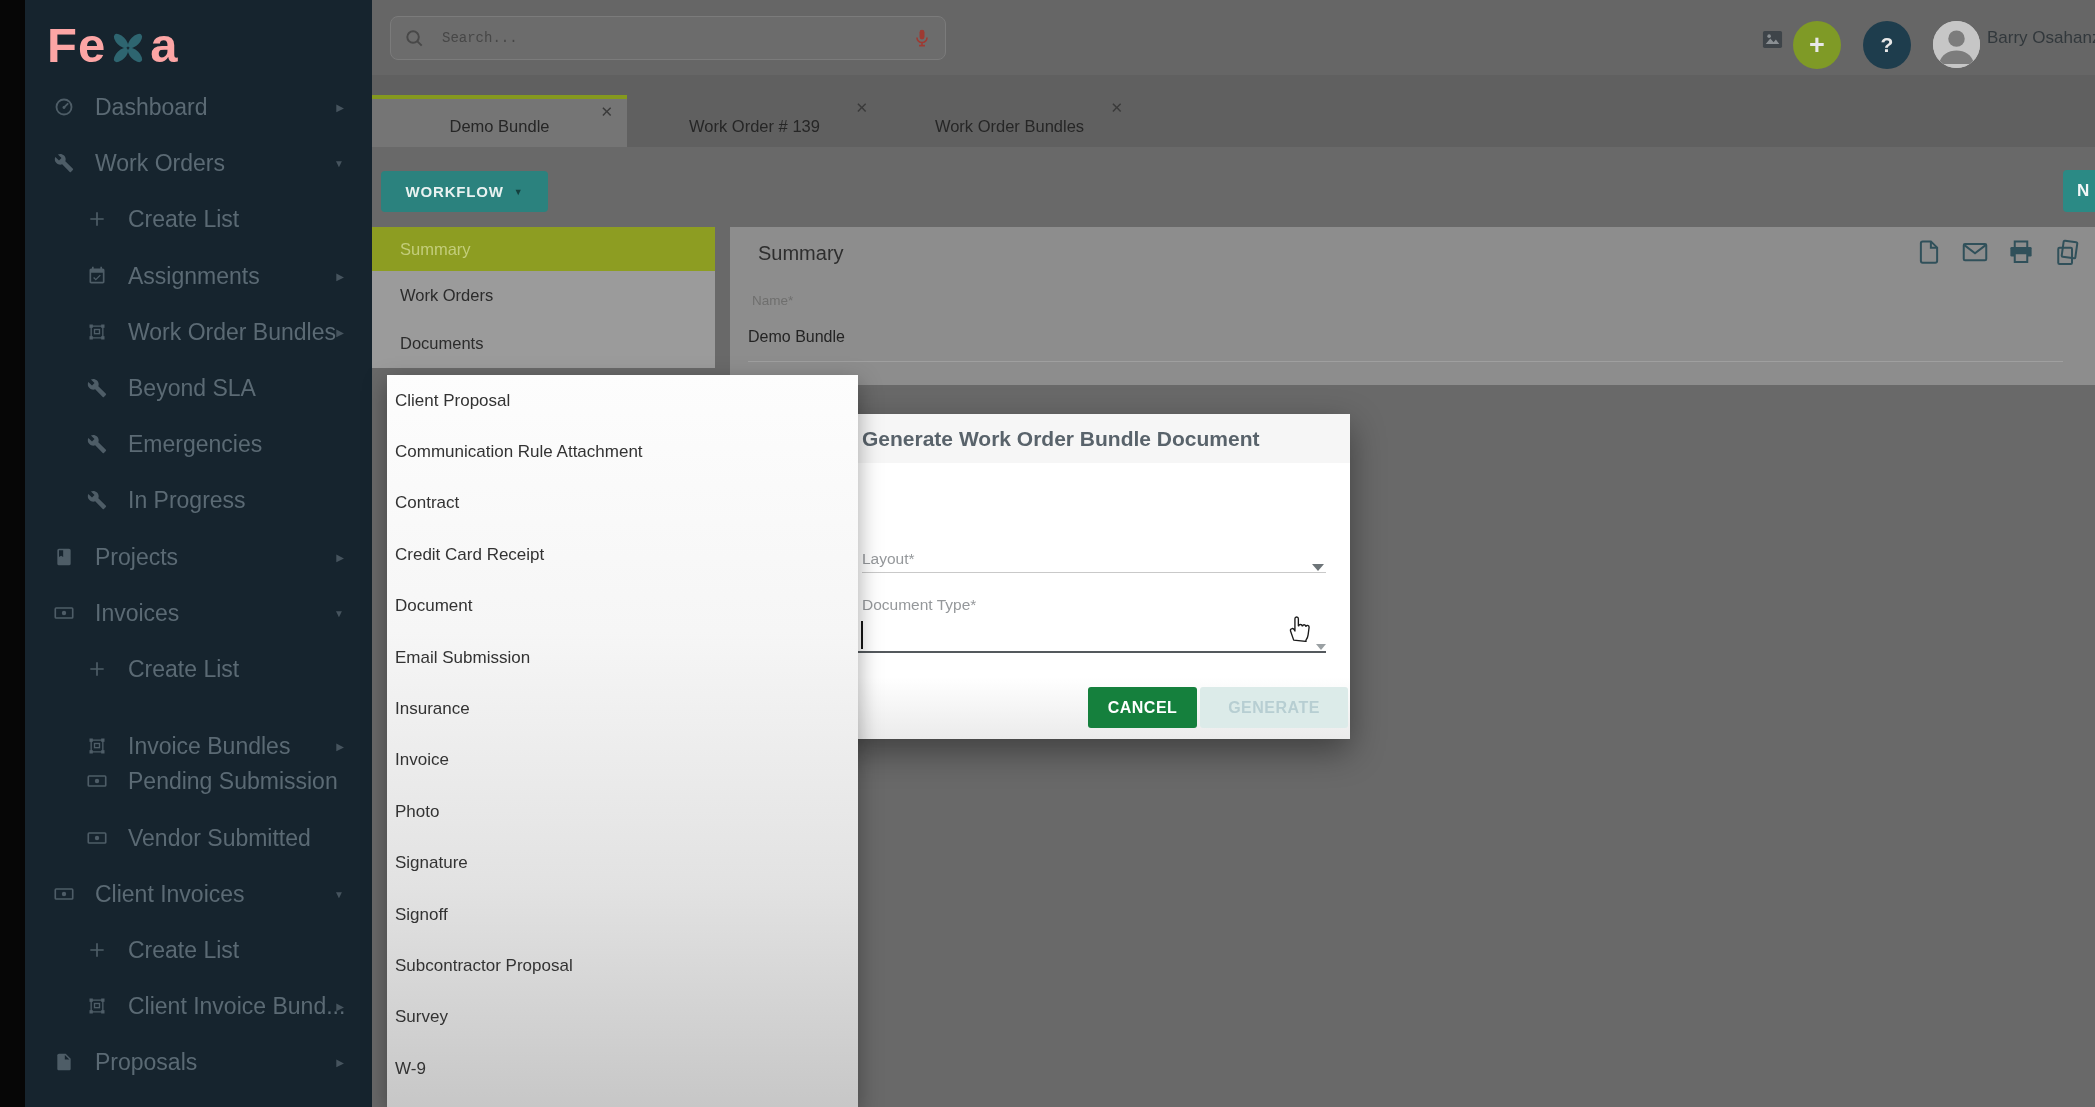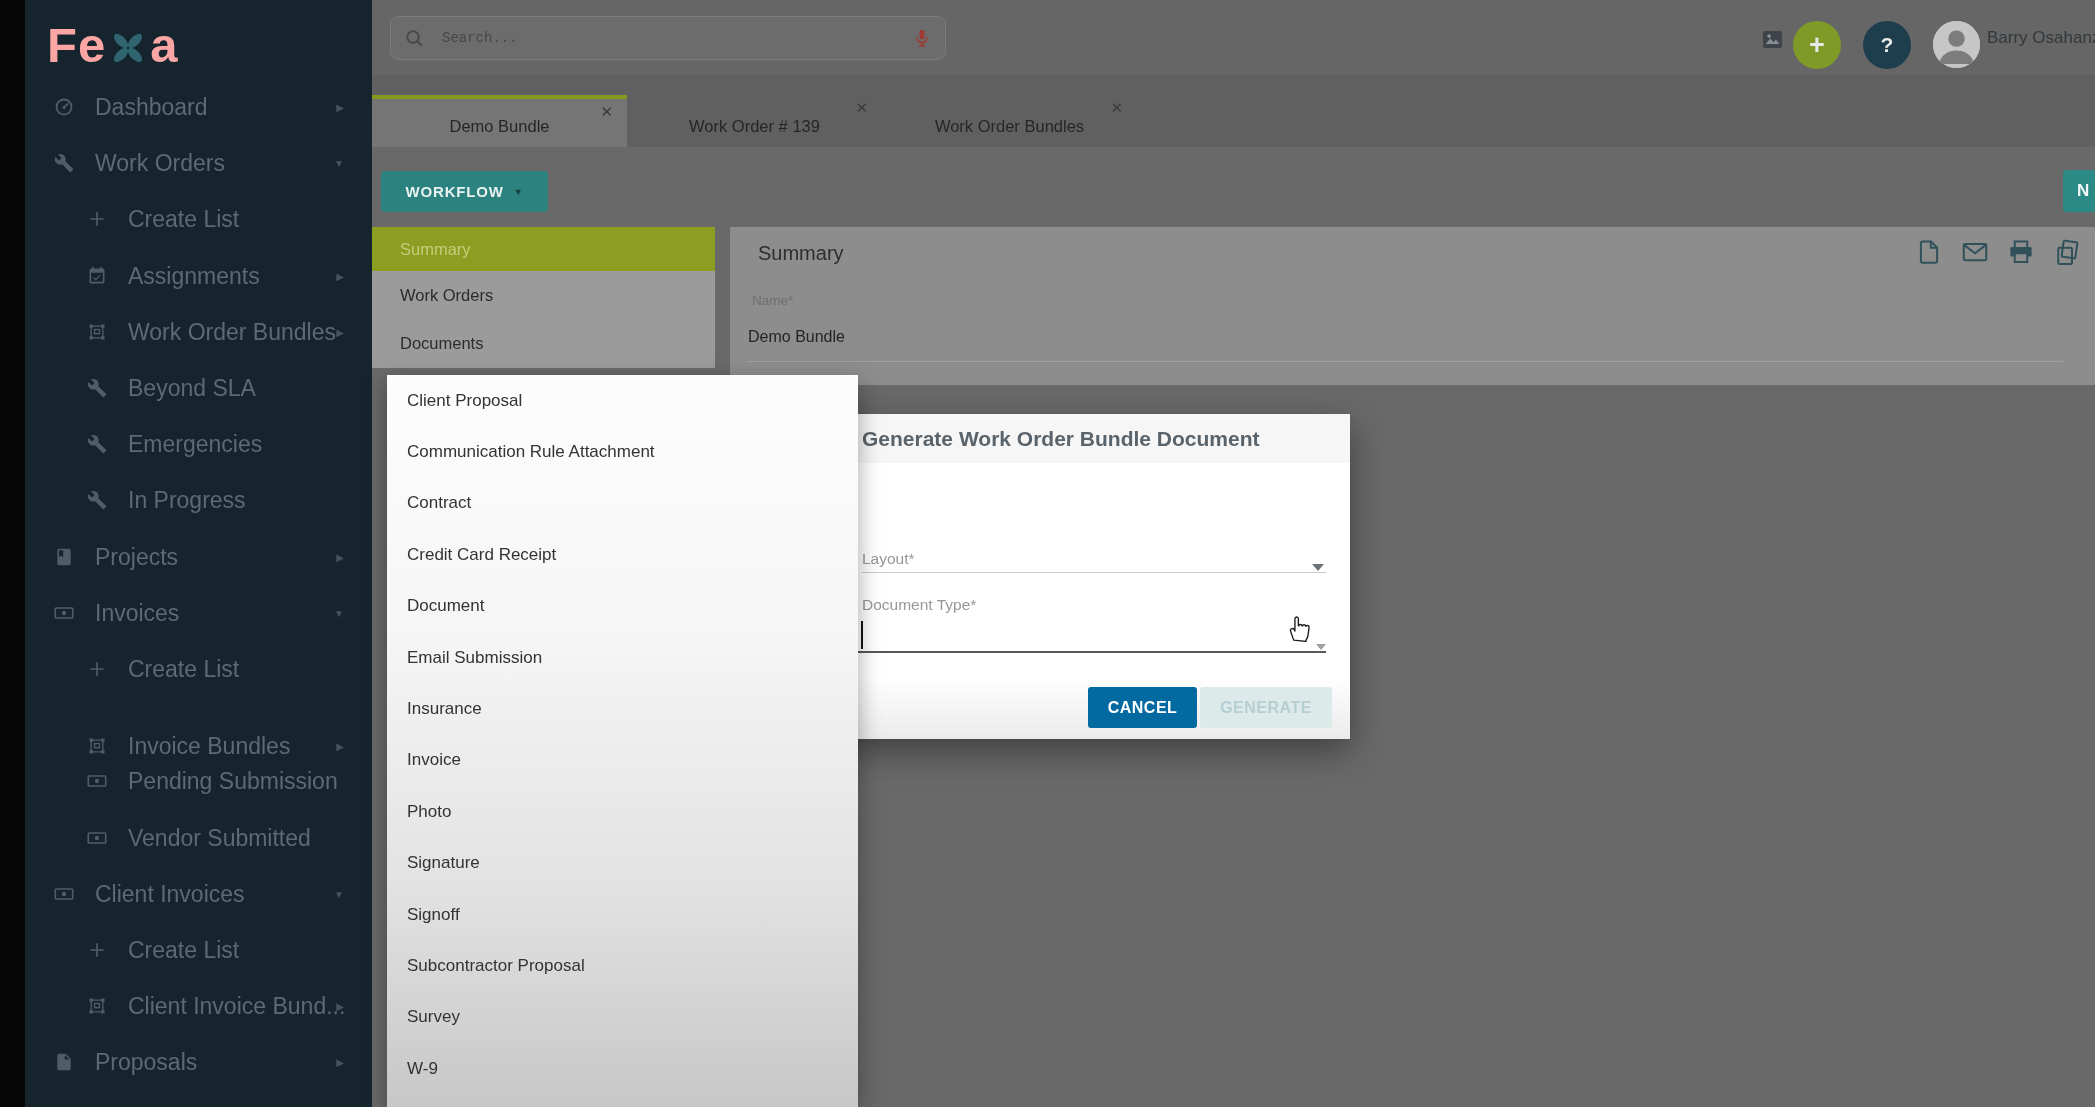--- a/index.html
+++ b/index.html
@@ -37,35 +37,35 @@
   .sub-item.active{background:#8d9d22;color:#c3cd7a;}
   
   .card{left:730px;top:227px;width:1365px;height:158px;background:#8d8d8d;}
   .card-title{position:absolute;left:28px;top:15px;font-size:20px;color:#2e2e2e;font-weight:500;}
   .card-icons{position:absolute;right:13px;top:10px;display:flex;gap:16px;color:#30505a;}
   .field-label{position:absolute;left:22px;top:66px;font-size:13.5px;color:#6f6f6e;}
   .field-value{position:absolute;left:18px;top:101px;font-size:16px;color:#242424;}
   .field-line{position:absolute;left:18px;right:32px;top:134px;height:1px;background:#9f9f9f;}
   
   .dropdown{left:387px;top:375px;width:471px;height:732px;z-index:30;background:linear-gradient(180deg,#fdfdfd 0%,#f6f6f6 35%,#e2e2e2 70%,#c7c7c7 100%);box-shadow:0 8px 22px rgba(0,0,0,0.35);}
-  .dd-item{height:51.4px;display:flex;align-items:center;padding-left:20px;font-size:17px;color:#333333;}
+  .dd-item{height:51.4px;display:flex;align-items:center;padding-left:8px;font-size:17px;color:#333333;}
   
   .modal{left:836px;top:414px;width:514px;height:325px;z-index:20;background:#ffffff;box-shadow:0 12px 34px rgba(0,0,0,0.4);border-radius:2px;}
   .modal-header{position:absolute;left:0;top:0;width:100%;height:49px;background:#f6f6f6;display:flex;align-items:center;}
   .modal-title{margin-left:26px;font-size:21px;font-weight:600;color:#59636b;}
   .m-label{position:absolute;left:26px;font-size:15.5px;color:#95989b;}
   .m-underline{position:absolute;left:26px;right:24px;height:1px;background:#c9c9c9;}
   .m-underline.focused{left:22px;height:2px;background:#54595d;}
   .tri{position:absolute;width:0;height:0;border-left:6px solid transparent;border-right:6px solid transparent;border-top:7px solid #6d7478;}
   .tri.small{border-left-width:5px;border-right-width:5px;border-top-width:6px;border-top-color:#9aa0a3;}
   .text-caret{position:absolute;left:25px;top:207px;width:2px;height:28px;background:#151515;}
   .modal-footer{position:absolute;left:0;bottom:0;width:100%;height:62px;background:linear-gradient(180deg,#ffffff,#ebebeb);}
   .btn{position:absolute;top:273px;height:41px;border-radius:3px;display:flex;align-items:center;justify-content:center;font-size:16px;font-weight:bold;letter-spacing:0.5px;}
-  .btn-cancel{left:252px;width:109px;background:#0369a1;color:#ffffff;}
-  .btn-generate{left:364px;width:132px;background:#dcebe9;color:#b7ced2;}
+  .btn-cancel{left:252px;width:109px;background:#15803d;color:#ffffff;}
+  .btn-generate{left:364px;width:148px;background:#dcebe9;color:#b7ced2;}
   .cursor{left:1283px;top:610px;z-index:40;}
   svg{display:block;}
 </style>
 </head>
 <body>
 
 <div class="screen">
 
   <div class="abs black-strip"></div>
   <div class="abs topbar"></div>

